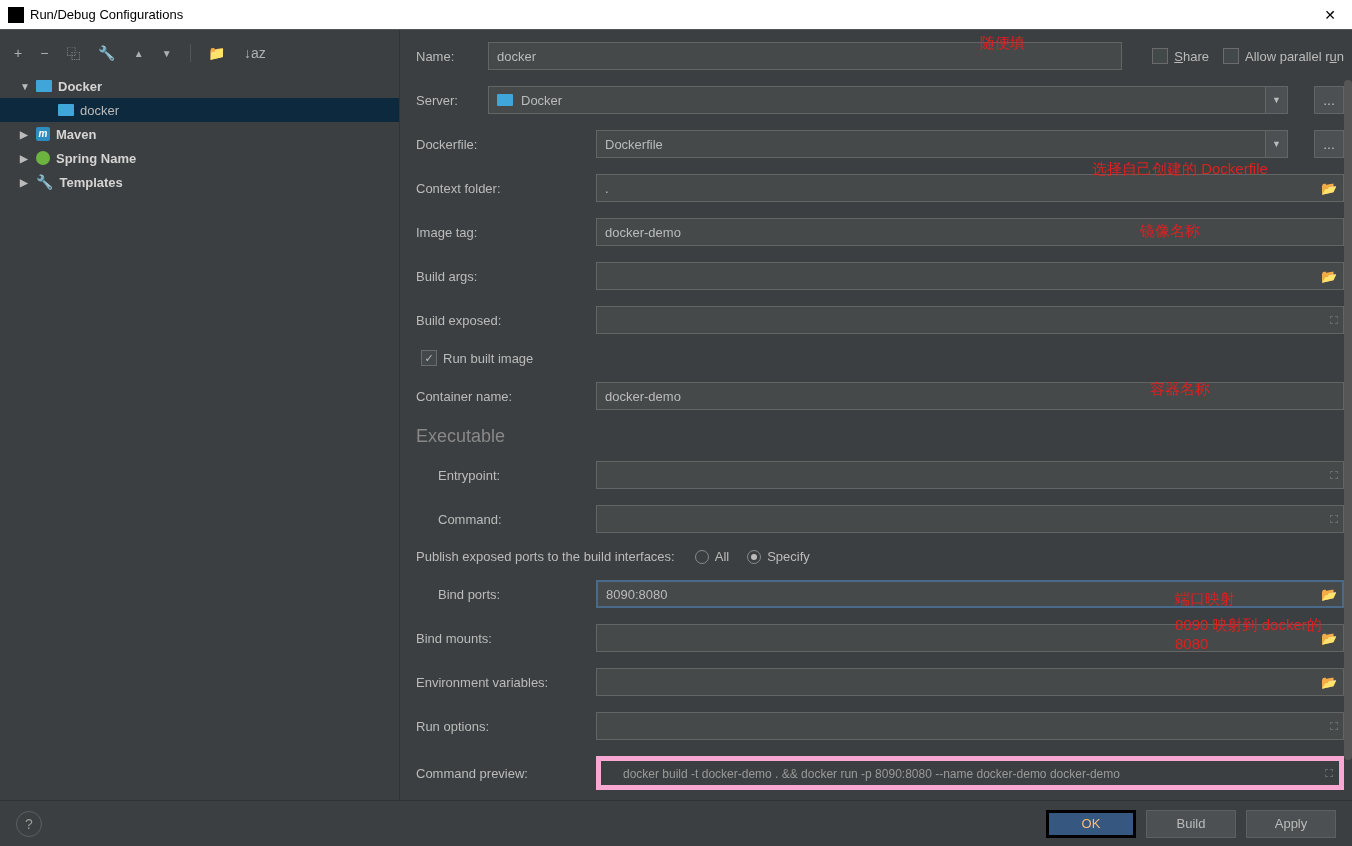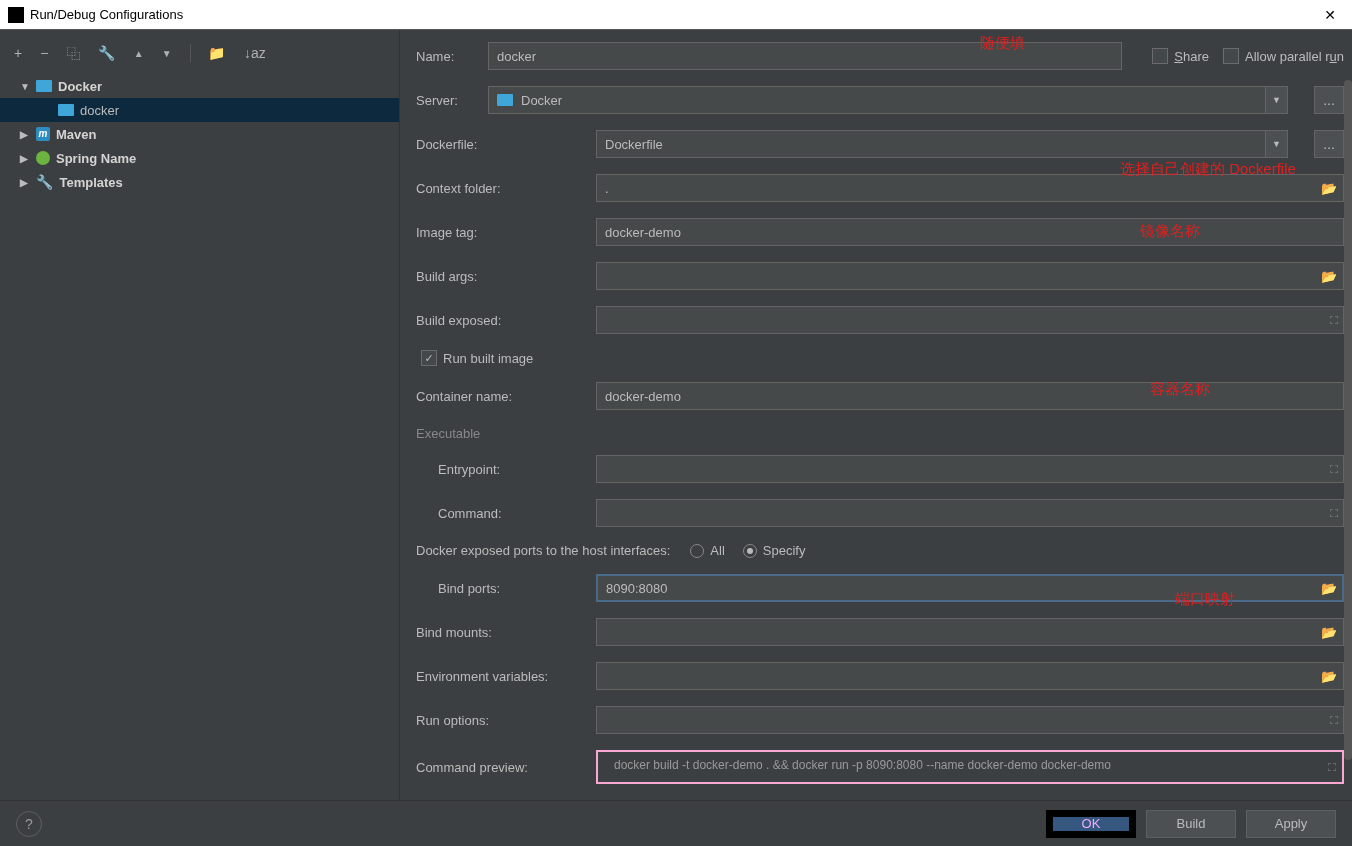--- a/index.html
+++ b/index.html
@@ -35,33 +35,33 @@
 .dropdown .input { border-top-right-radius:0; border-bottom-right-radius:0; }
 .dd-btn { width:22px; height:28px; background:#4c5052; border:1px solid #646464; border-left:none; display:flex; align-items:center; justify-content:center; cursor:pointer; font-size:9px; color:#bbb; }
 .browse-btn { width:30px; height:28px; background:#4c5052; border:1px solid #646464; margin-left:6px; display:flex; align-items:center; justify-content:center; cursor:pointer; font-size:14px; color:#bbb; }
 .input-icon-right { position:relative; flex:1; }
 .input-icon-right .input { width:100%; padding-right:30px; }
 .input-trail { position:absolute; right:6px; top:50%; transform:translateY(-50%); color:#888; font-size:13px; cursor:pointer; }
 .top-right { display:flex; align-items:center; gap:14px; margin-left:10px; }
 .checkbox { display:flex; align-items:center; gap:6px; cursor:pointer; }
 .checkbox-box { width:16px; height:16px; border:1px solid #6b6b6b; background:#43494a; display:flex; align-items:center; justify-content:center; font-size:11px; color:#bbb; }
 .underline { text-decoration:underline; }
-.section-label { color:#888; margin:6px 0 14px 0; font-size:13px; }
+.section-label { color:#888; margin:6px 0 14px 0; font-size:18px; }
 .radio-row { display:flex; align-items:center; gap:18px; }
 .radio { display:flex; align-items:center; gap:6px; cursor:pointer; }
 .radio-circle { width:14px; height:14px; border:1px solid #888; border-radius:50%; display:flex; align-items:center; justify-content:center; }
 .radio-dot { width:6px; height:6px; background:#bbb; border-radius:50%; }
-.preview-box { flex:1; height:34px; border:2px solid #f9a8d4; padding:6px 16px; font-family:monospace; font-size:12px; color:#999; position:relative; }
+.preview-box { flex:1; height:34px; border:5px solid #f9a8d4; padding:6px 22px; font-family:monospace; font-size:12px; color:#999; position:relative; }
 .highlight-box { border:2px solid #4a6a8a; }
 .annotation { position:absolute; color:#e02020; font-size:15px; font-weight:normal; pointer-events:none; z-index:10; }
 .footer { height:46px; border-top:1px solid #323232; display:flex; align-items:center; padding:0 16px; justify-content:space-between; background:#3c3f41; }
 .help-btn { width:26px; height:26px; border:1px solid #5e5e5e; border-radius:50%; display:flex; align-items:center; justify-content:center; color:#999; cursor:pointer; font-size:14px; }
 .footer-buttons { display:flex; gap:10px; }
 .btn { width:90px; height:28px; background:#4c5052; border:1px solid #5e6060; color:#bbb; cursor:pointer; display:flex; align-items:center; justify-content:center; }
-.btn.primary { background:#365880; border:7px solid #000000; color:#f0abfc; }
+.btn.primary { background:#365880; border:3px solid #000000; color:#fdba74; }
 .folder-icon { color:#888; }
 .expand-icon { color:#888; font-size:11px; }
 </style>
 </head>
 <body>
 
 <div class="titlebar">
   <div class="titlebar-left">
     <span class="app-icon"></span>
     <span>Run/Debug Configurations</span>
@@ -143,21 +143,21 @@
       <div class="browse-btn">...</div>
     </div>
 
     <div class="row">
       <div class="row-label left">Dockerfile:</div>
       <div class="dropdown" style="flex:1">
         <input class="input" value="Dockerfile" style="">
         <div class="dd-btn">▼</div>
       </div>
       <div class="browse-btn">...</div>
-      <div class="annotation" style="left:720px;top:130px">选择自己创建的 Dockerfile</div>
+      <div class="annotation" style="left:692px;top:130px">选择自己创建的 Dockerfile</div>
     </div>
 
     <div class="row">
       <div class="row-label left">Context folder:</div>
       <div class="input-icon-right">
         <input class="input" value="." style="">
         <span class="input-trail folder-icon">📂</span>
       </div>
     </div>
 
@@ -208,21 +208,21 @@
 
     <div class="row">
       <div class="row-label indent">Command:</div>
       <div class="input-icon-right">
         <input class="input" style="">
         <span class="input-trail expand-icon">⛶</span>
       </div>
     </div>
 
     <div class="row">
-      <span>Docker exposed ports to the host interfaces:</span>
+      <span>Publish exposed ports to the build interfaces:</span>
       <div class="radio-row">
         <div class="radio">
           <span class="radio-circle"></span>
           <span>All</span>
         </div>
         <div class="radio">
           <span class="radio-circle">
               <span class="radio-dot"></span>
             </span>
           <span>Specify</span>
@@ -230,20 +230,21 @@
       </div>
     </div>
 
     <div class="row">
       <div class="row-label indent">Bind ports:</div>
       <div class="input-icon-right">
         <input class="input highlight-box" value="8090:8080" style="">
         <span class="input-trail folder-icon">📂</span>
       </div>
       <div class="annotation" style="left:775px;top:560px">端口映射</div>
+      <div class="annotation" style="left:775px;top:586px">8090 映射到 docker的 8080</div>
     </div>
 
     <div class="row">
       <div class="row-label left">Bind mounts:</div>
       <div class="input-icon-right">
         <input class="input" style="">
         <span class="input-trail folder-icon">📂</span>
       </div>
     </div>
 

